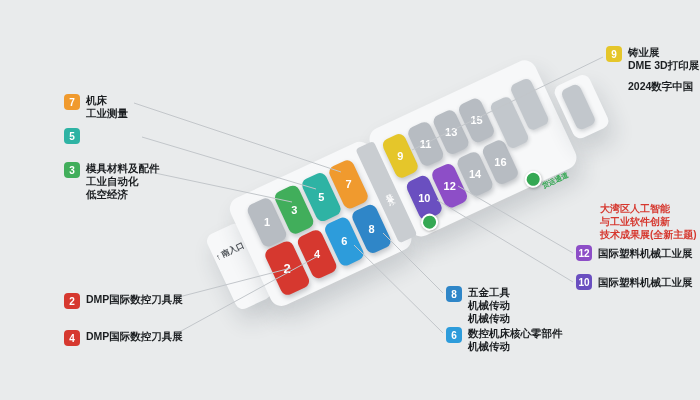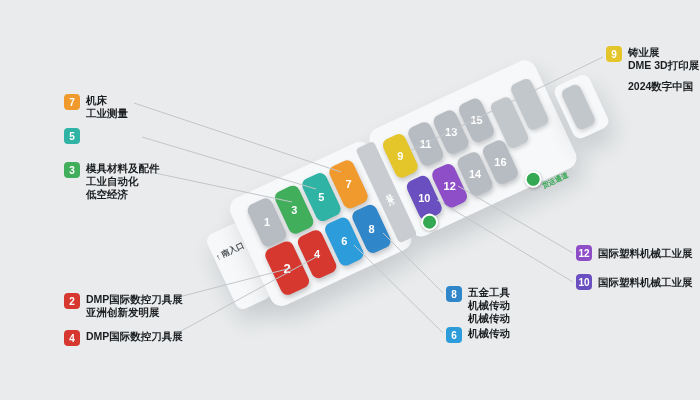--- a/index.html
+++ b/index.html
@@ -227,39 +227,43 @@
       <div>模具材料及配件</div>
       <div>工业自动化</div>
       <div>低空经济</div>
     </div>
   </div>
 
   <div class="legend-item" id="li2">
     <span class="badge" style="background: rgb(214, 56, 47);">2</span>
     <div class="legend-lines">
       <div>DMP国际数控刀具展</div>
-      <div>亚洲创新发明展</div>
     </div>
   </div>
   <div class="legend-item" id="li4">
     <span class="badge" style="background: rgb(214, 56, 47);">4</span>
     <div class="legend-lines">
       <div>DMP国际数控刀具展</div>
     </div>
   </div>
 
   <div class="legend-item" id="li9">
     <span class="badge" style="background: rgb(229, 198, 42);">9</span>
     <div class="legend-lines">
       <div>铸业展</div>
       <div>DME 3D打印展</div>
       <div class="footnote">2024数字中国</div>
     </div>
   </div>
 
+  <div class="red-title" id="ai-title">
+    <div>大湾区人工智能</div>
+    <div>与工业软件创新</div>
+    <div>技术成果展(全新主题)</div>
+  </div>
   <div class="legend-item center" id="li12">
     <span class="badge" style="background: rgb(141, 78, 199);">12</span>
     <div class="legend-lines">
       <div>国际塑料机械工业展</div>
     </div>
   </div>
   <div class="legend-item center" id="li10">
     <span class="badge" style="background: rgb(106, 79, 192);">10</span>
     <div class="legend-lines">
       <div>国际塑料机械工业展</div>
@@ -270,17 +274,18 @@
     <span class="badge" style="background: rgb(47, 134, 200);">8</span>
     <div class="legend-lines">
       <div>五金工具</div>
       <div>机械传动</div>
       <div>机械传动</div>
     </div>
   </div>
   <div class="legend-item" id="li6">
     <span class="badge" style="background: rgb(45, 156, 219);">6</span>
     <div class="legend-lines">
+      <div>数控机床核心零部件</div>
       <div>机械传动</div>
     </div>
   </div>
 
 </div>
 
 </body></html>

